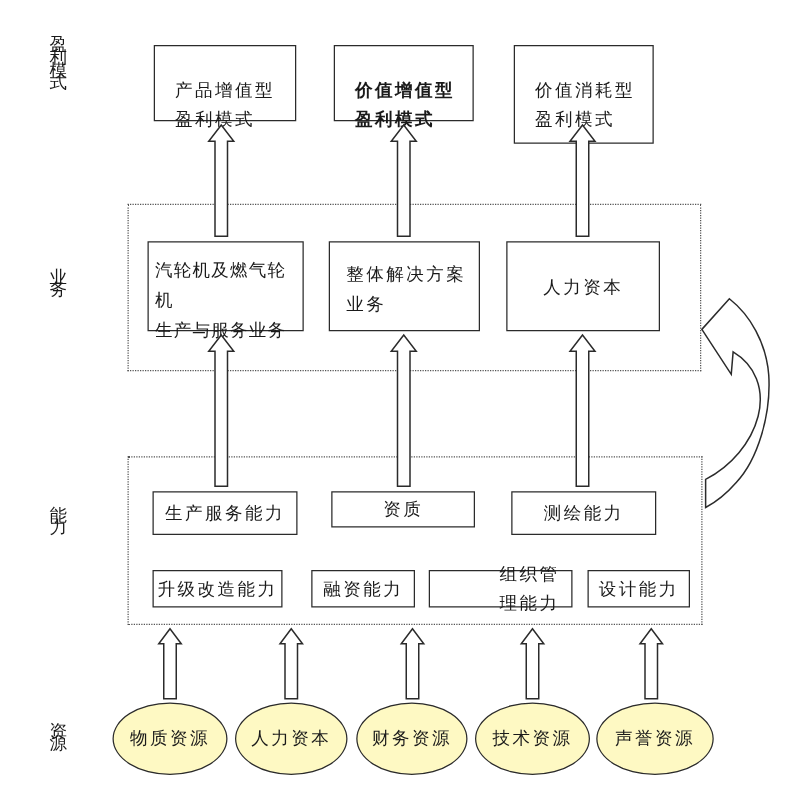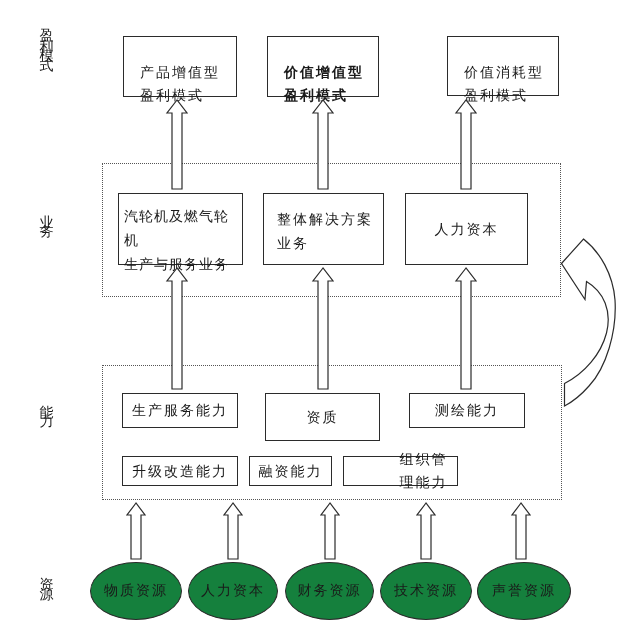--- a/index.html
+++ b/index.html
@@ -20,21 +20,21 @@
   }
   .box.left { padding:24px 2px 0 16px; text-align:left; }
   .box.tight { letter-spacing:1px; padding:10px 2px 0 5px; }
   .box.center { display:flex; align-items:center; justify-content:center; text-align:center; padding:0 2px; }
   .dashed {
     position:absolute; box-sizing:border-box;
     border:1.2px dotted #555555; background:transparent;
   }
   .ellipse {
     position:absolute; box-sizing:border-box;
-    border:1px solid #2b2b2b; border-radius:50%; background:#15803d;
+    border:1px solid #2b2b2b; border-radius:50%; background:#fef9c3;
     display:flex; align-items:center; justify-content:center;
     font-size:14px; letter-spacing:2px;
   }
   svg.overlay { position:absolute; left:0; top:0; pointer-events:none; }
   .arrow { fill:#ffffff; stroke:#2b2b2b; stroke-width:1.2; stroke-linejoin:miter; }
 </style>
 </head>
 <body>
 
 <div class="canvas">
@@ -48,55 +48,58 @@
   <div class="dashed" style="left:102px; top:365px; width:460px; height:135px;"></div>
 
   <div class="box left" style="left:123px; top:36px; width:114px; height:61px;">
     <div>产品增值型</div>
     <div>盈利模式</div>
   </div>
   <div class="box left" style="left:267px; top:36px; width:112px; height:61px;font-weight:bold;">
     <div>价值增值型</div>
     <div>盈利模式</div>
   </div>
-  <div class="box left" style="left:411px; top:36px; width:112px; height:60px;margin-left:36px;">
+  <div class="box left" style="left:411px; top:36px; width:112px; height:79px;">
     <div>价值消耗型</div>
     <div>盈利模式</div>
   </div>
 
   <div class="box left tight" style="left:118px; top:193px; width:125px; height:72px; line-height:24px;">
     <div>汽轮机及燃气轮机</div>
     <div>生产与服务业务</div>
   </div>
   <div class="box left" style="left:263px; top:193px; width:121px; height:72px; padding-top:13px; padding-left:13px; line-height:24px;">
     <div>整体解决方案</div>
     <div>业务</div>
   </div>
   <div class="box center" style="left:405px; top:193px; width:123px; height:72px;">
     <div>人力资本</div>
   </div>
 
   <div class="box center" style="left:122px; top:393px; width:116px; height:35px;">
     <span>生产服务能力</span>
   </div>
-  <div class="box center" style="left:265px; top:393px; width:115px; height:48px;">
+  <div class="box center" style="left:265px; top:393px; width:115px; height:29px;">
     <span>资质</span>
   </div>
   <div class="box center" style="left:409px; top:393px; width:116px; height:35px;">
     <span>测绘能力</span>
   </div>
 
-  <div class="box center" style="left:122px; top:456px; width:116px; height:30px;text-align:center;">
+  <div class="box center" style="left:122px; top:456px; width:104px; height:30px;text-align:center;">
     <span>升级改造能力</span>
   </div>
   <div class="box center" style="left:249px; top:456px; width:83px; height:30px;">
     <span>融资能力</span>
   </div>
   <div class="box center" style="left:343px; top:456px; width:115px; height:30px;padding-left:48px;">
     <span>组织管理能力</span>
+  </div>
+  <div class="box center" style="left:470px; top:456px; width:82px; height:30px;">
+    <span>设计能力</span>
   </div>
 
   <div class="ellipse" style="left:90px;  top:562px; width:92px; height:58px;">
     <span>物质资源</span>
   </div>
   <div class="ellipse" style="left:188px; top:562px; width:90px; height:58px;">
     <span>人力资本</span>
   </div>
   <div class="ellipse" style="left:285px; top:562px; width:89px; height:58px;">
     <span>财务资源</span>

